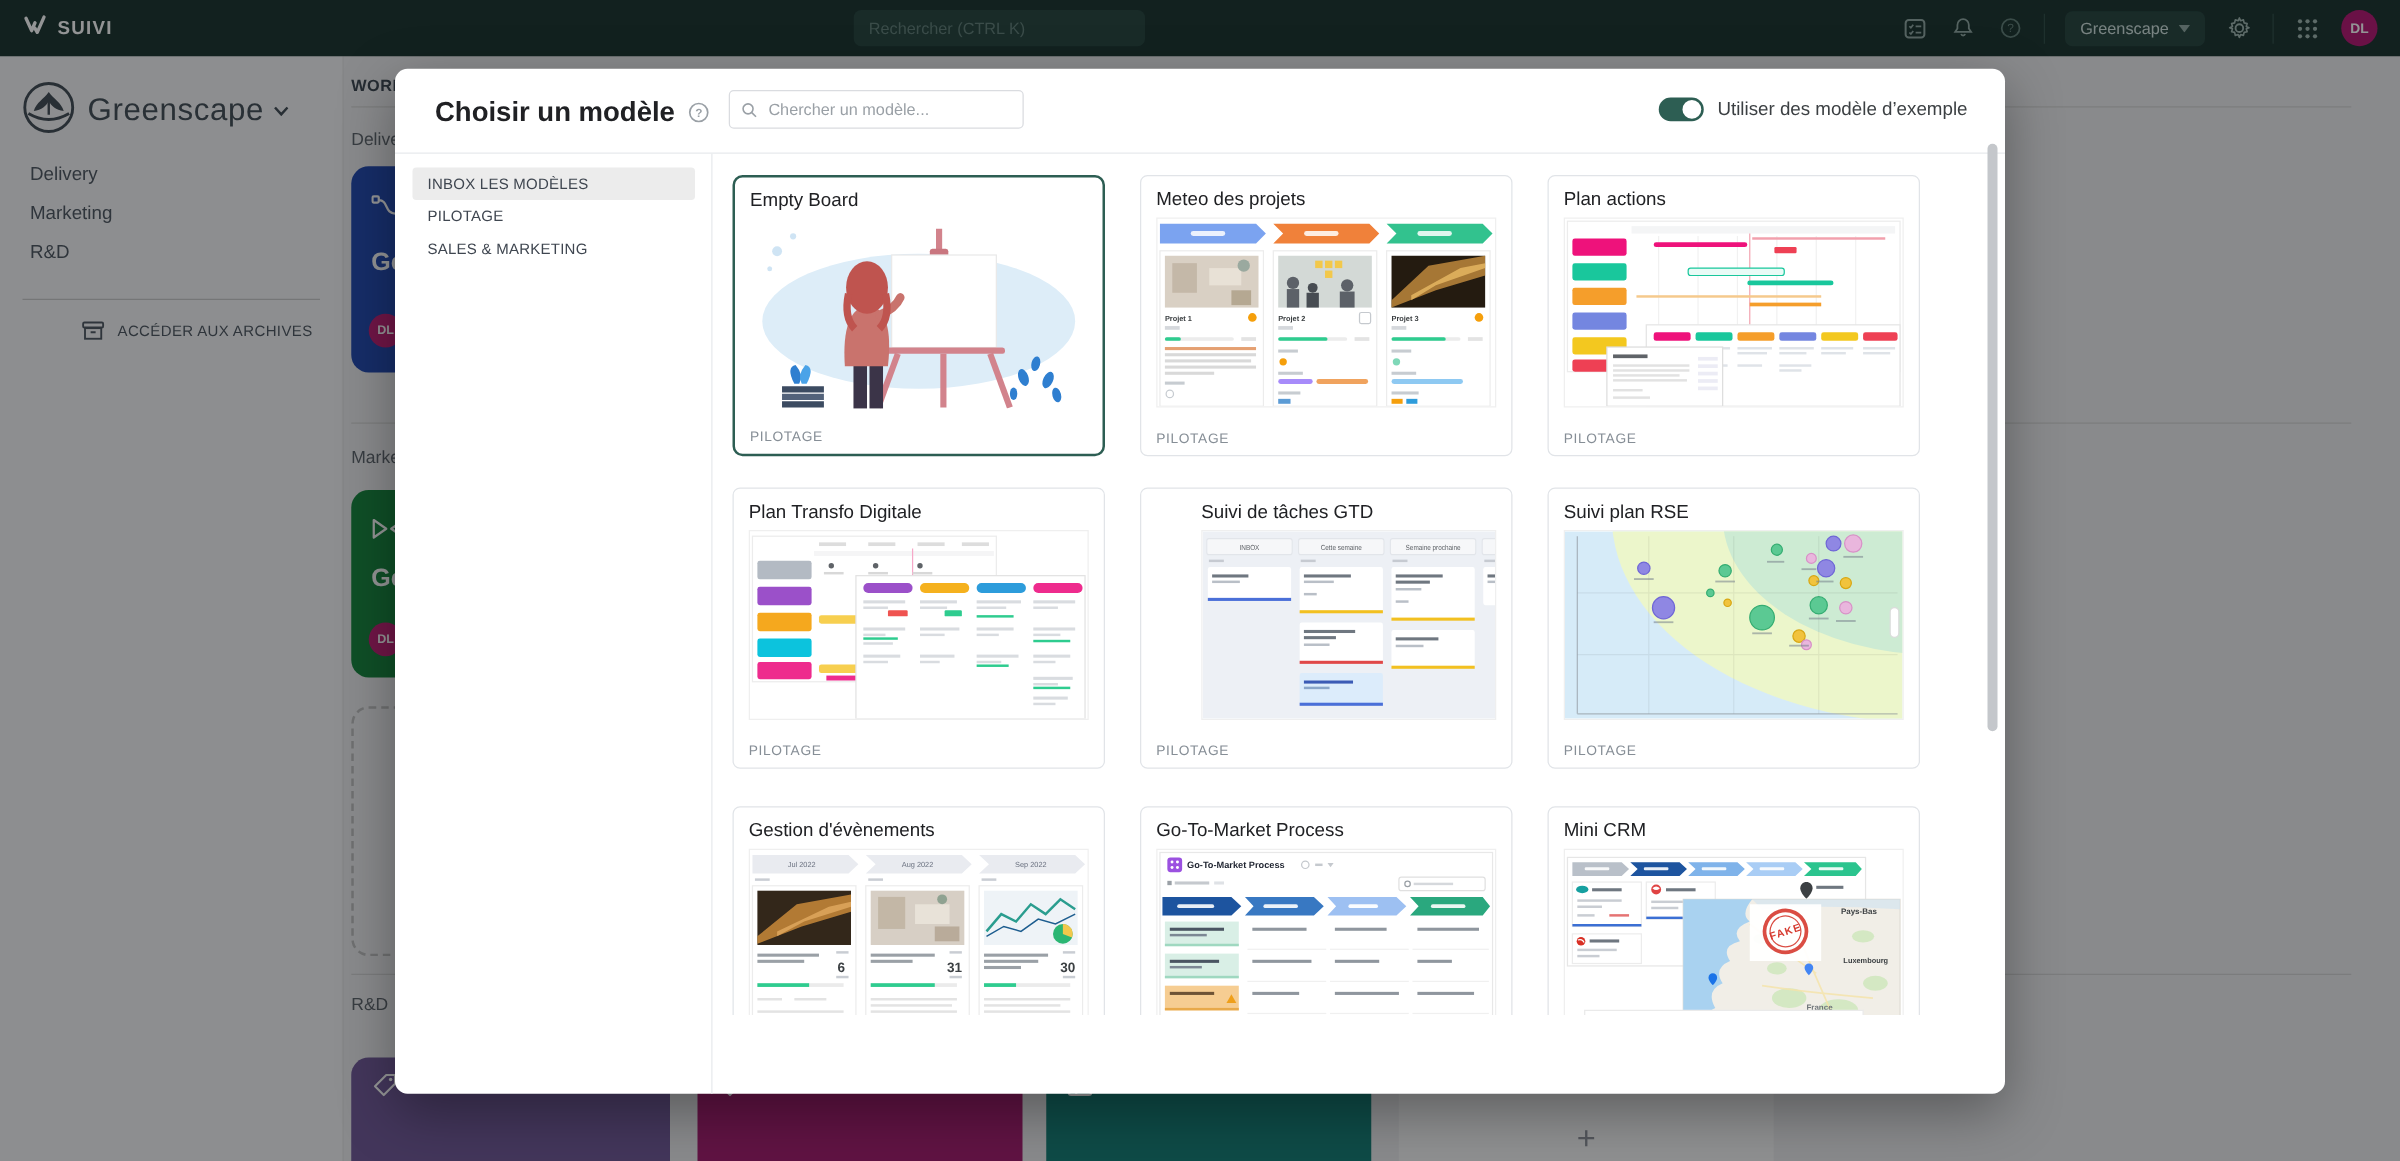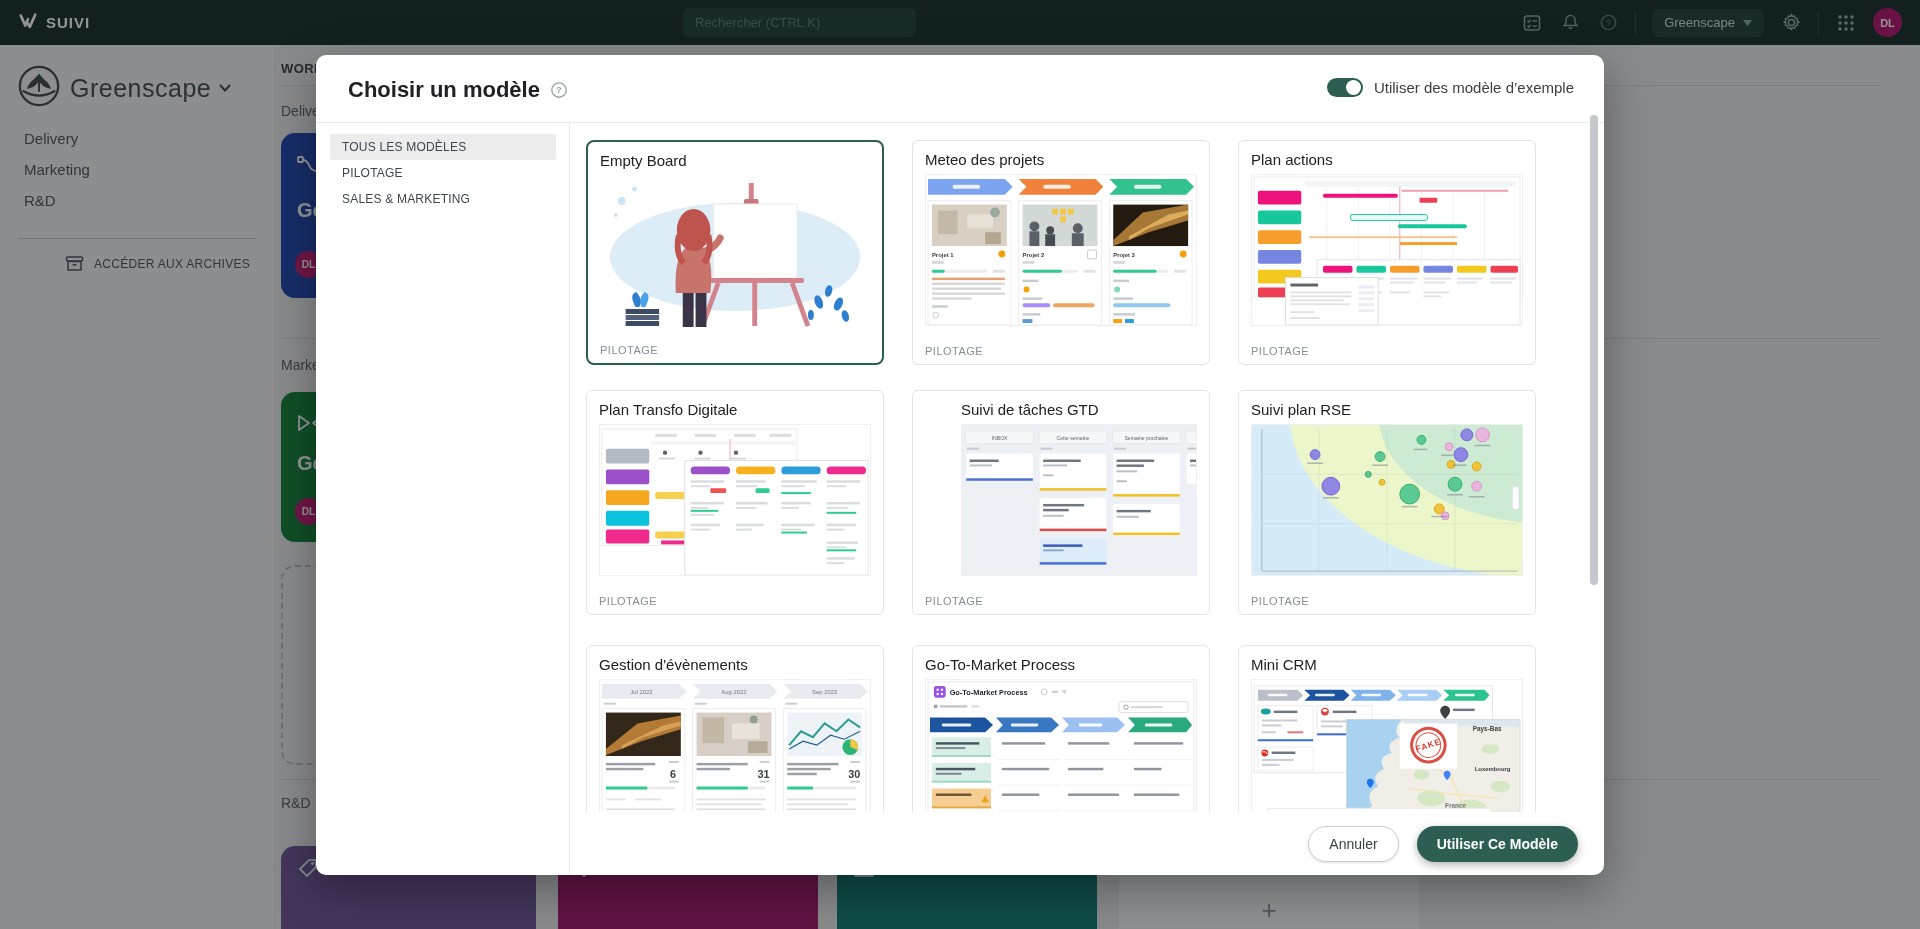--- a/index.html
+++ b/index.html
@@ -270,31 +270,38 @@
   <div class="overlay"></div>
 
   <div class="modal">
     <div class="m-title">
       <span>Choisir un modèle</span>
       <svg width="18" height="18" viewBox="0 0 20 20">
           <circle cx="10" cy="10" r="8" fill="none" stroke="#9aa0a6" stroke-width="1.5"></circle>
           <text x="10" y="13.8" font-size="10.5" fill="#9aa0a6" text-anchor="middle">?</text>
         </svg>
     </div>
+    <div class="m-search">
+      <svg width="14" height="14" viewBox="0 0 14 14">
+          <circle cx="6" cy="6" r="4.4" fill="none" stroke="#9aa0a6" stroke-width="1.4"></circle>
+          <line x1="9.3" y1="9.3" x2="13" y2="13" stroke="#9aa0a6" stroke-width="1.4"></line>
+        </svg>
+      <input placeholder="Chercher un modèle..." style="">
+    </div>
     <div class="m-toggle-row">
       <div class="switch">
           <div class="knob"></div>
         </div>
       <span class="m-toggle-label">Utiliser des modèle d’exemple</span>
     </div>
     <div class="m-hrule"></div>
     <div class="m-vrule"></div>
 
     <div class="m-cats">
-      <div class="m-cat sel">TOUS LES MODÈLES</div>
+      <div class="m-cat sel">INBOX LES MODÈLES</div>
       <div class="m-cat">PILOTAGE</div>
       <div class="m-cat">SALES &amp; MARKETING</div>
     </div>
 
     <div class="tpl-grid">
 
       <div class="tpl-card selected" style="left:16px;top:17px;">
         <div class="tpl-title">Empty Board</div>
         <div class="tpl-thumb noborder">
           <svg viewBox="0 0 274 152" preserveAspectRatio="none">
@@ -962,19 +969,15 @@
             </g>
           </svg>
         </div>
 
       </div>
 
     </div>
 
     <div class="m-scrollthumb"></div>
 
-    <div class="m-footer">
-      <button class="btn btn-cancel">Annuler</button>
-      <button class="btn btn-primary">Utiliser Ce Modèle</button>
-    </div>
   </div>
 
 </div>
 
 </body></html>

